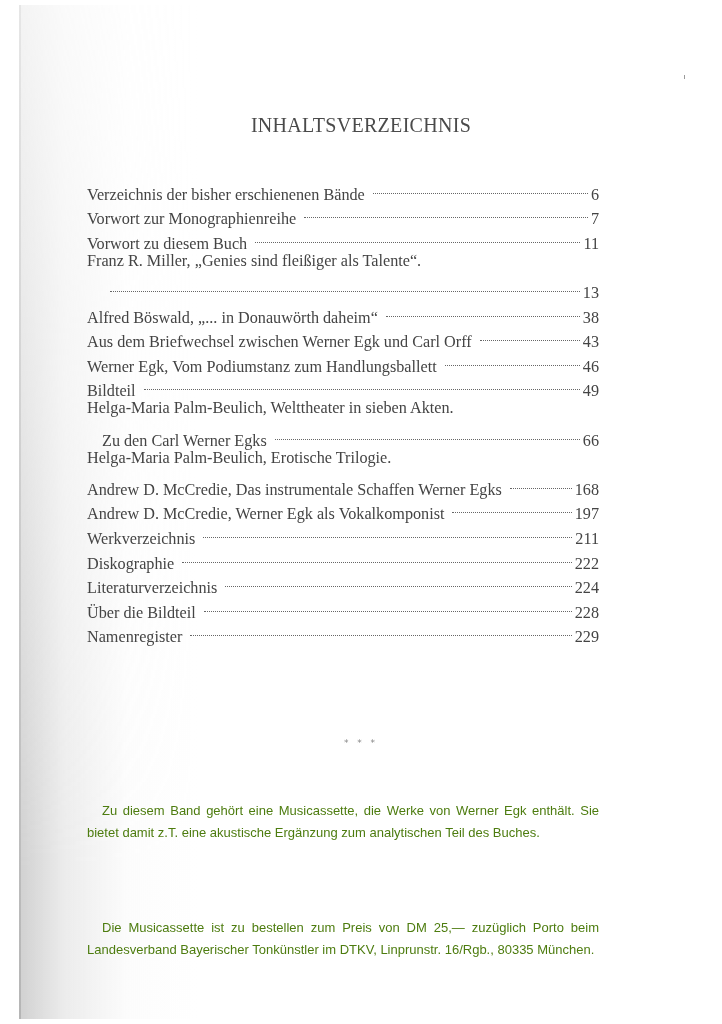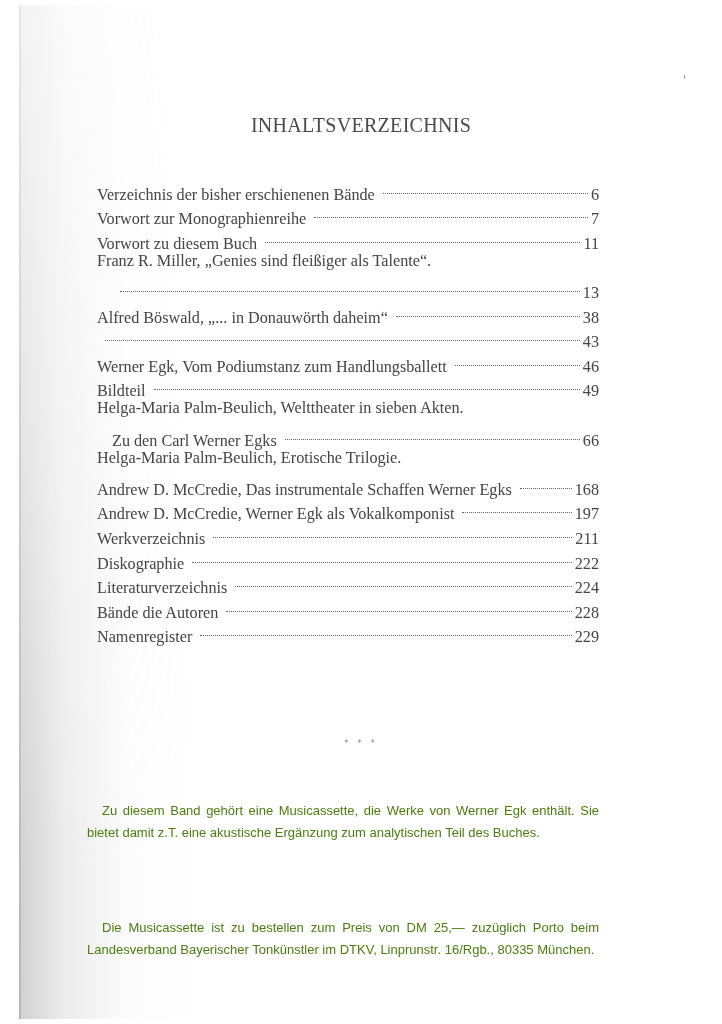--- a/index.html
+++ b/index.html
@@ -75,21 +75,20 @@
   }
   .toc-entry {
     display: block;
   }
   .toc-line {
     display: flex;
     align-items: baseline;
     height: 24.6px;
     line-height: 24.6px;
     white-space: nowrap;
-    margin-left: 10px;
   }
   .toc-line.cont {
     padding-left: 15px;
   }
   .toc-text {
     flex: 0 0 auto;
   }
   .toc-dots {
     flex: 1 1 auto;
     overflow: hidden;
@@ -182,20 +181,21 @@
       </div>
       <div class="toc-entry">
         <div class="toc-line">
           <span class="toc-text">Alfred Böswald, „... in Donauwörth daheim“</span>
           <span class="toc-dots"></span>
           <span class="toc-page">38</span>
         </div>
       </div>
       <div class="toc-entry">
         <div class="toc-line">
+          <span class="toc-text">Aus dem Briefwechsel zwischen Werner Egk und Carl Orff</span>
           <span class="toc-dots"></span>
           <span class="toc-page">43</span>
         </div>
       </div>
       <div class="toc-entry">
         <div class="toc-line">
           <span class="toc-text">Werner Egk, Vom Podiumstanz zum Handlungsballett</span>
           <span class="toc-dots"></span>
           <span class="toc-page">46</span>
         </div>
@@ -252,21 +252,21 @@
       </div>
       <div class="toc-entry">
         <div class="toc-line">
           <span class="toc-text">Literaturverzeichnis</span>
           <span class="toc-dots"></span>
           <span class="toc-page">224</span>
         </div>
       </div>
       <div class="toc-entry">
         <div class="toc-line">
-          <span class="toc-text">Bände die Autoren</span>
+          <span class="toc-text">Über die Bildteil</span>
           <span class="toc-dots"></span>
           <span class="toc-page">228</span>
         </div>
       </div>
       <div class="toc-entry">
         <div class="toc-line">
           <span class="toc-text">Namenregister</span>
           <span class="toc-dots"></span>
           <span class="toc-page">229</span>
         </div>

